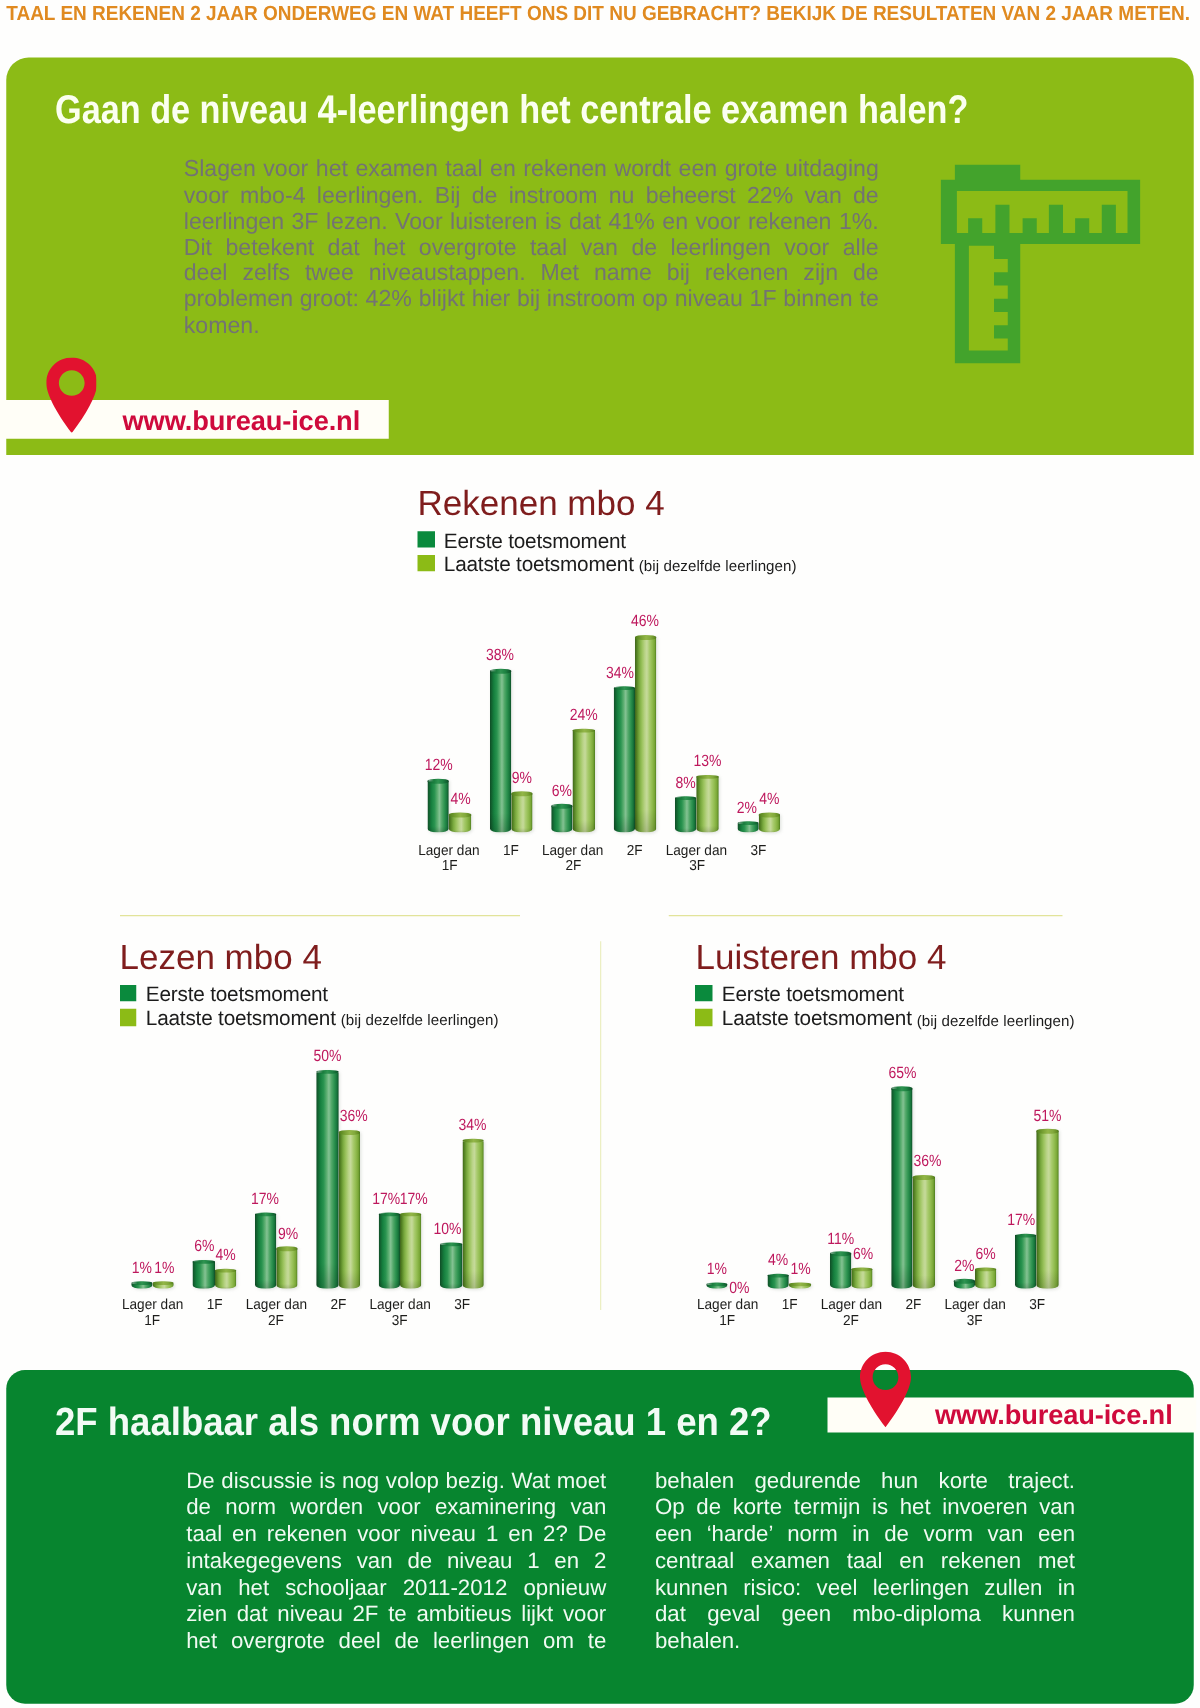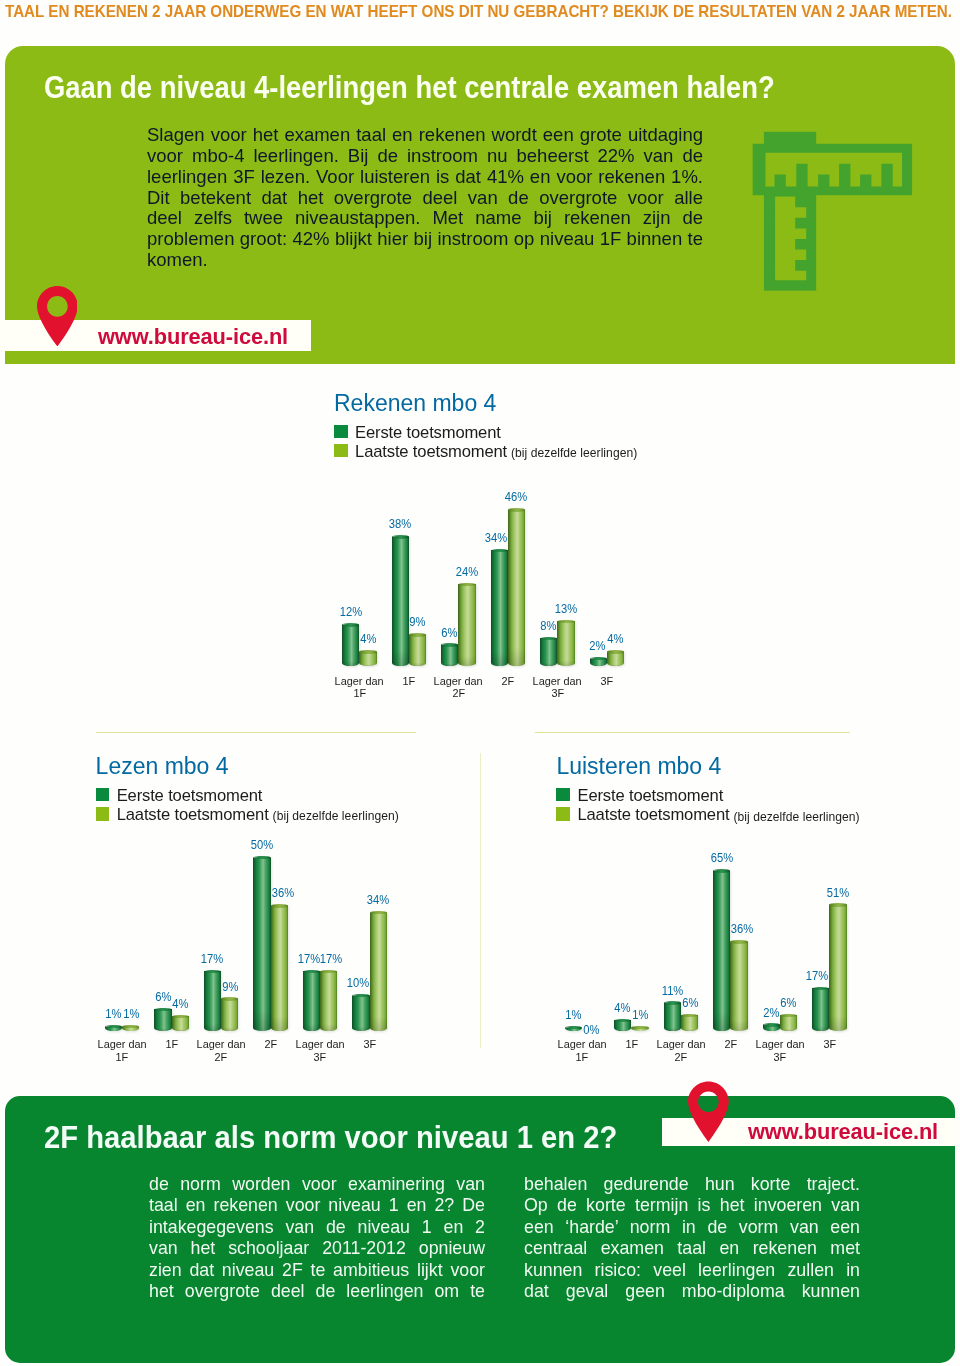--- a/index.html
+++ b/index.html
@@ -8,48 +8,48 @@
 
   
   #kicker{left:5px;top:3px;color:#e08a20;font-weight:bold;font-size:16.4px;line-height:16px;
     white-space:nowrap;font-family:"Liberation Sans",sans-serif;
     transform:scaleX(0.9266);transform-origin:0 0;}
 
   
   #topPanel{left:5px;top:46px;width:950px;height:318px;background:#8cbb16;border-radius:18px 18px 0 0;}
   #topTitle{left:43.5px;top:71px;color:#fbfff0;font-size:32px;line-height:32px;font-weight:bold;
     white-space:nowrap;transform:scaleX(0.856);transform-origin:0 0;}
-  #topBody{left:147px;top:125px;width:556px;color:#0f172a;font-size:18.5px;line-height:20.85px;}
+  #topBody{left:147px;top:125px;width:556px;color:#737373;font-size:18.5px;line-height:20.85px;}
   #topBody .jl{display:block;text-align:justify;text-align-last:justify;white-space:pre-wrap;}
   #topBody .jl.last{text-align-last:left;}
 
   
   #rulerIcon{left:752px;top:131px;width:162px;height:162px;}
 
   
   #urlStrip{left:0px;top:320px;width:311px;height:31px;background:#fffef7;}
   #urlText{left:98px;top:325.5px;color:#cf0a3c;font-size:21.8px;line-height:22px;font-weight:bold;letter-spacing:-0.1px;}
   .pin{position:absolute;}
 
   
   .chart{position:absolute;}
-  .chart-title{position:absolute;color:#0369a1;font-size:23px;line-height:24px;white-space:nowrap;}
+  .chart-title{position:absolute;color:#7f1d1d;font-size:28px;line-height:24px;white-space:nowrap;}
   .legend-row{position:absolute;white-space:nowrap;}
   .legend-sw{position:absolute;left:0;top:0;width:13.9px;height:13.4px;}
   .legend-lbl{position:absolute;left:21.1px;top:0px;font-size:16.6px;letter-spacing:-0.16px;color:#1c1c1c;line-height:16.6px;}
   .legend-note{position:absolute;top:3.3px;font-size:12.1px;letter-spacing:0.05px;color:#1c1c1c;line-height:12.1px;}
   .plot{position:absolute;}
   .bar{position:absolute;bottom:0;filter:drop-shadow(1.5px 1.5px 1.2px rgba(120,130,120,0.22));}
   .bar .body{position:absolute;left:0;right:0;bottom:0;top:1.7px;}
   .bar .cap{position:absolute;left:0;right:0;top:0;height:3.4px;border-radius:50%;}
   .bar.d .body{border-radius:0 0 50% 50%/0 0 3px 3px;background:linear-gradient(to bottom,rgba(0,0,0,0) 88%,rgba(0,0,0,0.16) 100%),linear-gradient(to right,#0f4d27 0%,#125b2d 5%,#157f3e 18%,#2a9450 33%,#5fb073 47%,#84c293 56%,#52a869 68%,#2d9350 80%,#17753b 92%,#0d4b25 100%);}
   .bar.d .cap{background:linear-gradient(to right,#0c4522 0%,#11633191 8%,#1a7d3e 30%,#2f9451 50%,#1d8242 72%,#115f30 92%,#0b4020 100%);}
   .bar.l .body{border-radius:0 0 50% 50%/0 0 3px 3px;background:linear-gradient(to bottom,rgba(0,0,0,0) 88%,rgba(0,0,0,0.14) 100%),linear-gradient(to right,#40621f 0%,#4d7a1f 6%,#79a93e 20%,#9bc35d 33%,#bad488 47%,#c6da9b 56%,#a9cb6e 68%,#93bd51 80%,#7aa737 92%,#4d7d1e 100%);}
   .bar.l .cap{background:linear-gradient(to right,#4a741c 0%,#5d8a22 10%,#7ba336 32%,#93b648 52%,#82a93c 74%,#648d24 92%,#49711b 100%);}
-  .vlabel{position:absolute;font-size:13px;line-height:13px;color:#0369a1;text-align:center;white-space:nowrap;}
+  .vlabel{position:absolute;font-size:13px;line-height:13px;color:#be185d;text-align:center;white-space:nowrap;}
   .vlabel>span{display:inline-block;transform:scaleX(0.86);}
   .xlabel{position:absolute;font-size:11.6px;color:#1d1d1b;text-align:center;line-height:12.6px;white-space:nowrap;}
   .xlabel div>span{display:inline-block;transform:scaleX(0.94);}
   .divider{position:absolute;height:1.4px;}
 
   
   #botPanel{left:5px;top:1096px;width:950px;height:266.5px;background:#07852f;border-radius:15px;}
   #botTitle{left:43.5px;top:1122px;color:#f2fbf5;font-size:31.4px;line-height:32px;font-weight:bold;
     white-space:nowrap;transform:scaleX(0.931);transform-origin:0 0;}
   #botUrlStrip{left:662px;top:1117.5px;width:295px;height:28.8px;background:#fffef7;}
@@ -64,21 +64,21 @@
 <body>
 
 <div class="abs" id="kicker">TAAL EN REKENEN 2 JAAR ONDERWEG EN WAT HEEFT ONS DIT NU GEBRACHT? BEKIJK DE RESULTATEN VAN 2 JAAR METEN.</div>
 
 <div class="abs" id="topPanel"></div>
 <div class="abs" id="topTitle">Gaan de niveau 4-leerlingen het centrale examen halen?</div>
 <div class="abs" id="topBody">
     <span class="jl">Slagen voor het examen taal en rekenen wordt een grote uitdaging</span>
     <span class="jl">voor mbo-4 leerlingen. Bij de instroom nu beheerst 22% van de</span>
     <span class="jl">leerlingen 3F lezen. Voor luisteren is dat 41% en voor rekenen 1%.</span>
-    <span class="jl">Dit betekent dat het overgrote deel van de overgrote voor alle</span>
+    <span class="jl">Dit betekent dat het overgrote taal van de leerlingen voor alle</span>
     <span class="jl">deel zelfs twee niveaustappen. Met name bij rekenen zijn de</span>
     <span class="jl">problemen groot: 42% blijkt hier bij instroom op niveau 1F binnen te</span>
     <span class="jl last">komen.</span>
   </div>
 
 <svg class="abs" id="rulerIcon" viewBox="0 0 162 162">
   <g fill="#43a32c">
 
     <rect x="11.9" y="0.8" width="52.3" height="158.8"></rect>
 
@@ -105,34 +105,36 @@
 
 <div class="abs" id="botPanel"></div>
 <div class="abs" id="botTitle">2F haalbaar als norm voor niveau 1 en 2?</div>
 <div class="abs" id="botUrlStrip"></div>
 <svg class="pin" style="left:687.8px;top:1081.1px;width:40.8px;height:61.3px" viewBox="0 0 40.8 60.5">
   <path d="M20.4 0 C9.1 0 0 9.1 0 20.4 C0 28.6 7.2 43 20.4 60.5 C33.6 43 40.8 28.6 40.8 20.4 C40.8 9.1 31.7 0 20.4 0 Z
            M20.4 30.7 C14.7 30.7 10.1 26.1 10.1 20.4 C10.1 14.7 14.7 10.1 20.4 10.1 C26.1 10.1 30.7 14.7 30.7 20.4 C30.7 26.1 26.1 30.7 20.4 30.7 Z" fill="#e2122f" fill-rule="evenodd"></path>
 </svg>
 <div class="abs" id="botUrlText">www.bureau-ice.nl</div>
 <div class="botcol" id="botColL">
+    <span class="jl">De discussie is nog volop bezig. Wat moet</span>
     <span class="jl">de norm worden voor examinering van</span>
     <span class="jl">taal en rekenen voor niveau 1 en 2? De</span>
     <span class="jl">intakegegevens van de niveau 1 en 2</span>
     <span class="jl">van het schooljaar 2011-2012 opnieuw</span>
     <span class="jl">zien dat niveau 2F te ambitieus lijkt voor</span>
     <span class="jl">het overgrote deel de leerlingen om te</span>
   </div>
 <div class="botcol" id="botColR">
     <span class="jl">behalen gedurende hun korte traject.</span>
     <span class="jl">Op de korte termijn is het invoeren van</span>
     <span class="jl">een ‘harde’ norm in de vorm van een</span>
     <span class="jl">centraal examen taal en rekenen met</span>
     <span class="jl">kunnen risico: veel leerlingen zullen in</span>
     <span class="jl">dat geval geen mbo-diploma kunnen</span>
+    <span class="jl last">behalen.</span>
   </div>
 
 <div class="chart" id="chart0" style="left:334px;top:391px;width:346px;height:320px;">
     <div class="chart-title" style="left:0;top:0">Rekenen mbo 4</div>
     <div class="legend-row" style="left:0px;top:33.6px;height:16px">
       <span class="legend-sw" style="background:#0a8a3d"></span>
       <span class="legend-lbl">Eerste toetsmoment</span>
     </div>
     <div class="legend-row" style="left:0px;top:53px;height:16px">
       <span class="legend-sw" style="background:#8cbb16"></span>

